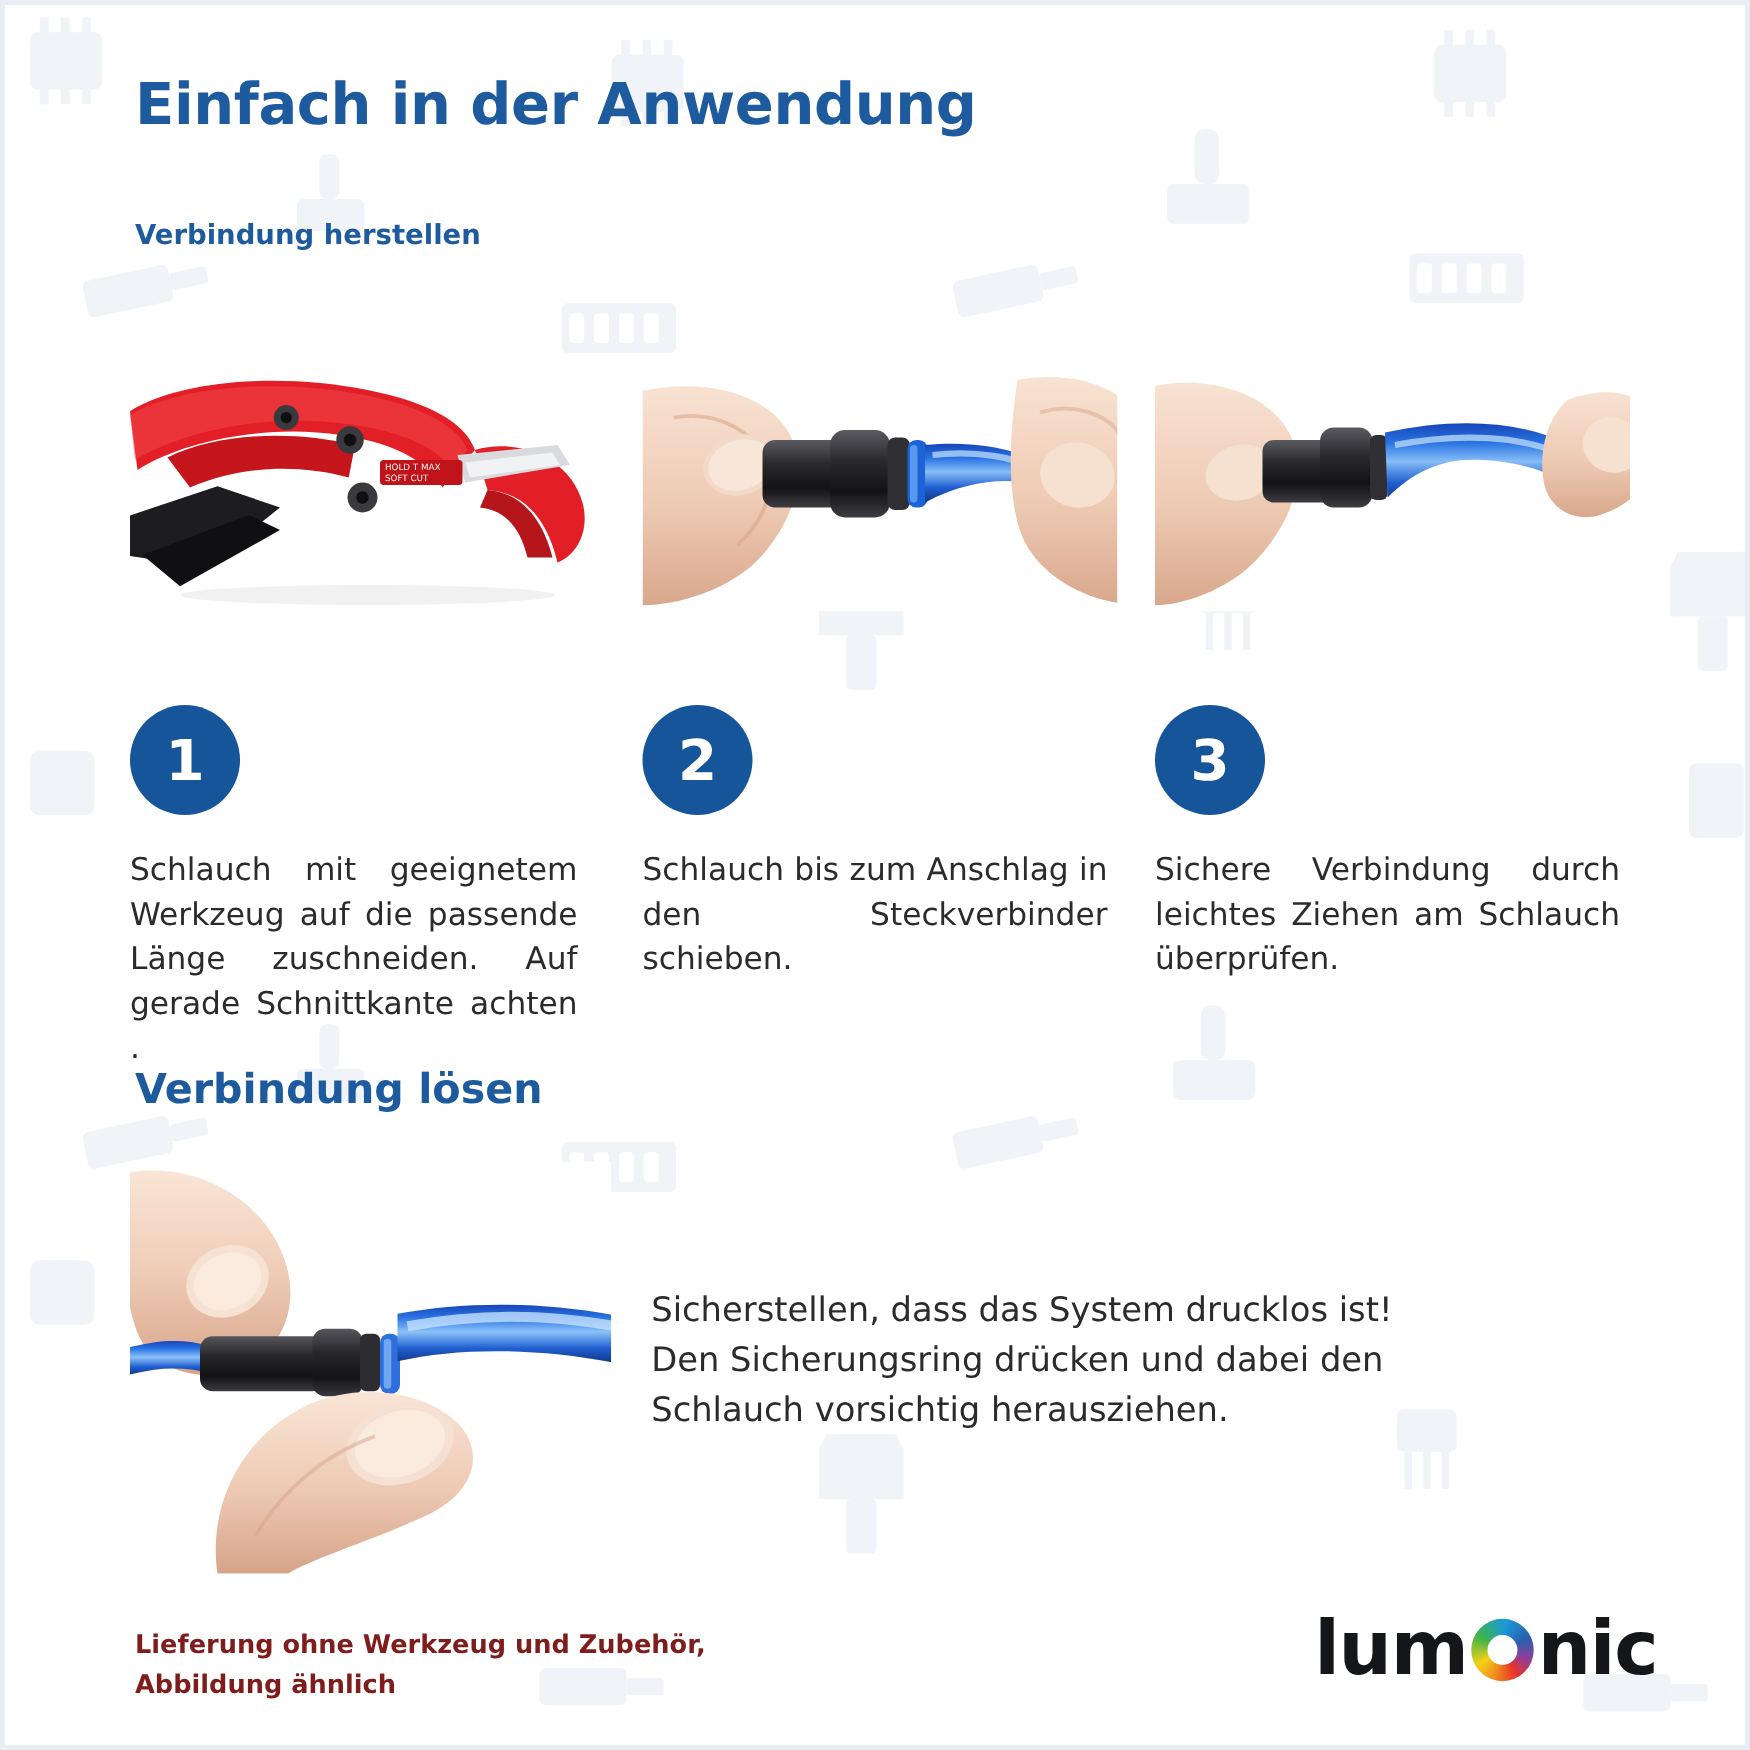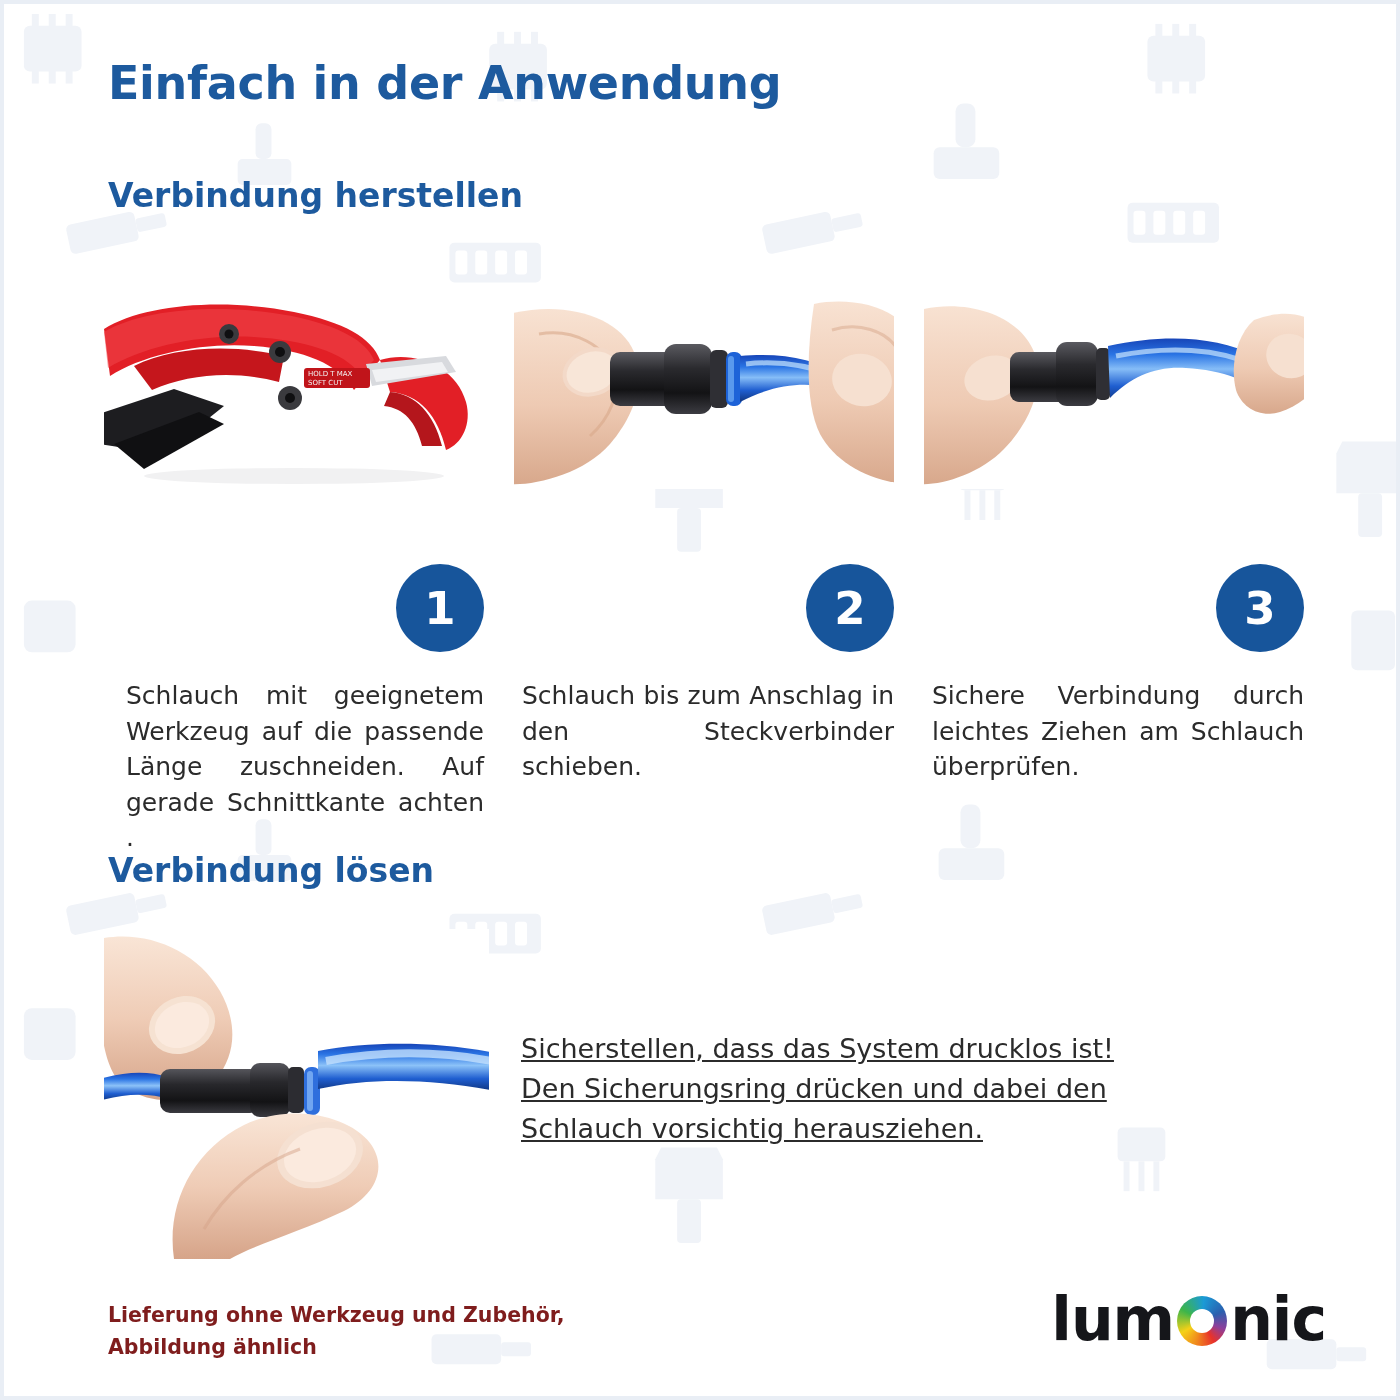--- a/index.html
+++ b/index.html
@@ -47,21 +47,21 @@
     top: 52px;
     font-size: 46px;
     font-weight: bold;
     color: #1d5a9e;
     letter-spacing: -0.3px;
   }
   .subtitle-1 {
     position: absolute;
     left: 104px;
     top: 172px;
-    font-size: 33px;
+    font-size: 22px;
     font-weight: bold;
     color: #1d5a9e;
   }
   .subtitle-2 {
     position: absolute;
     left: 104px;
     top: 847px;
     font-size: 33px;
     font-weight: bold;
     color: #1d5a9e;
@@ -73,21 +73,21 @@
     left: 100px;
     top: 290px;
     width: 1200px;
     display: flex;
     gap: 30px;
   }
   .step {
     width: 380px;
     display: flex;
     flex-direction: column;
-    align-items: flex-end;
+    align-items: flex-start;
   }
   .photo {
     width: 380px;
     height: 195px;
     position: relative;
     overflow: hidden;
     background: #ffffff;
   }
   .badge {
     width: 88px;
@@ -128,21 +128,20 @@
     position: relative;
     overflow: hidden;
   }
   .release-text {
     margin-left: 32px;
     margin-top: 100px;
     width: 600px;
     font-size: 27px;
     line-height: 1.48;
     color: #2b2b2b;
-    text-decoration: underline;
   }
   .release-text .l1 { white-space: nowrap; }
 
   .footnote {
     position: absolute;
     left: 104px;
     top: 1296px;
     font-size: 20.5px;
     font-weight: bold;
     color: #7f1d1d;

